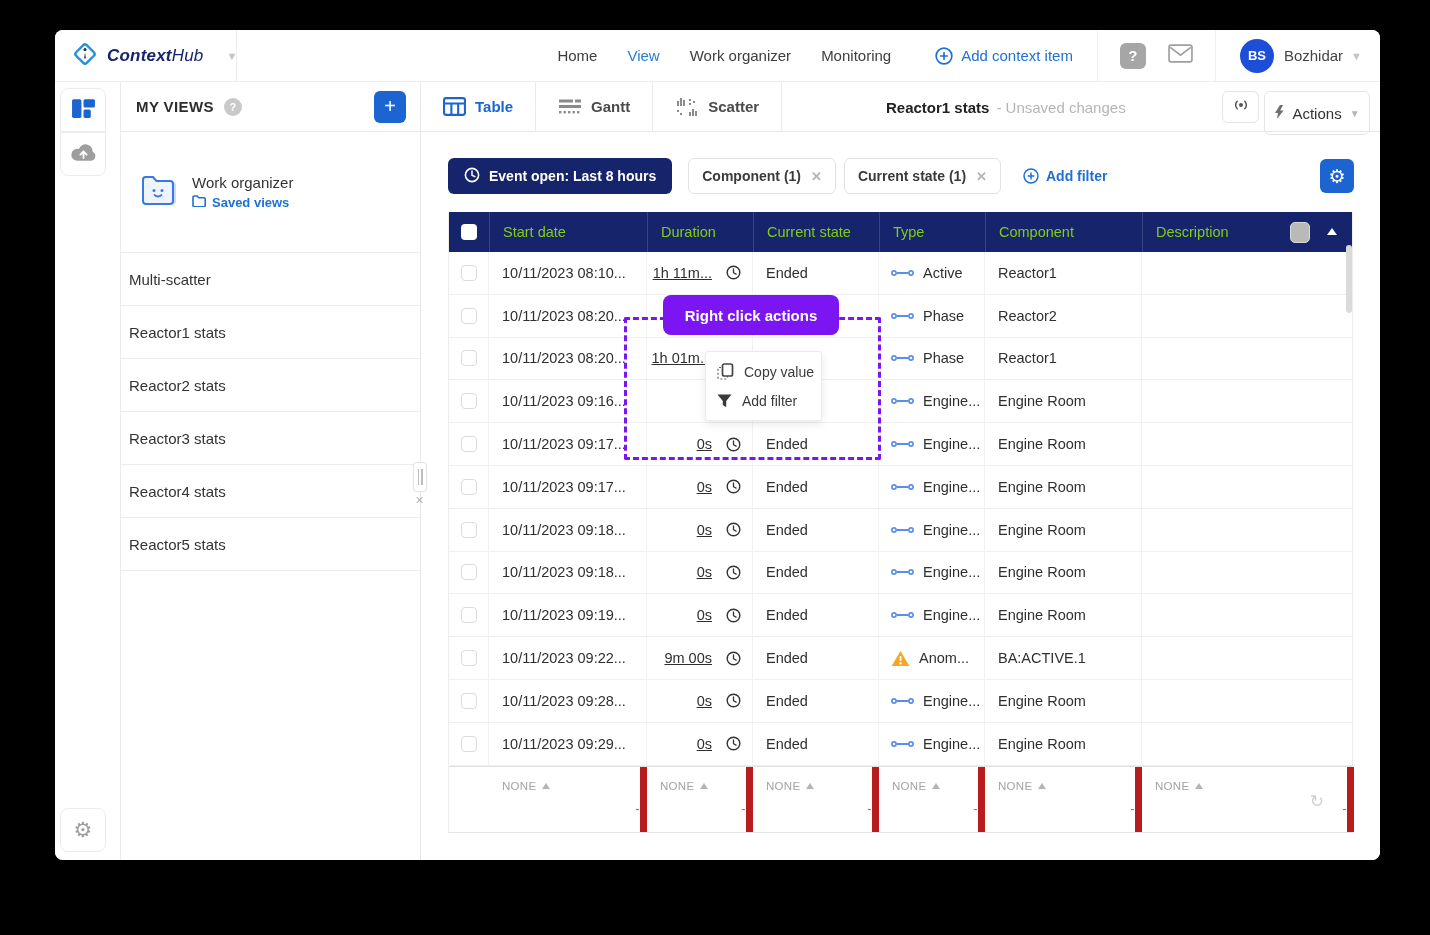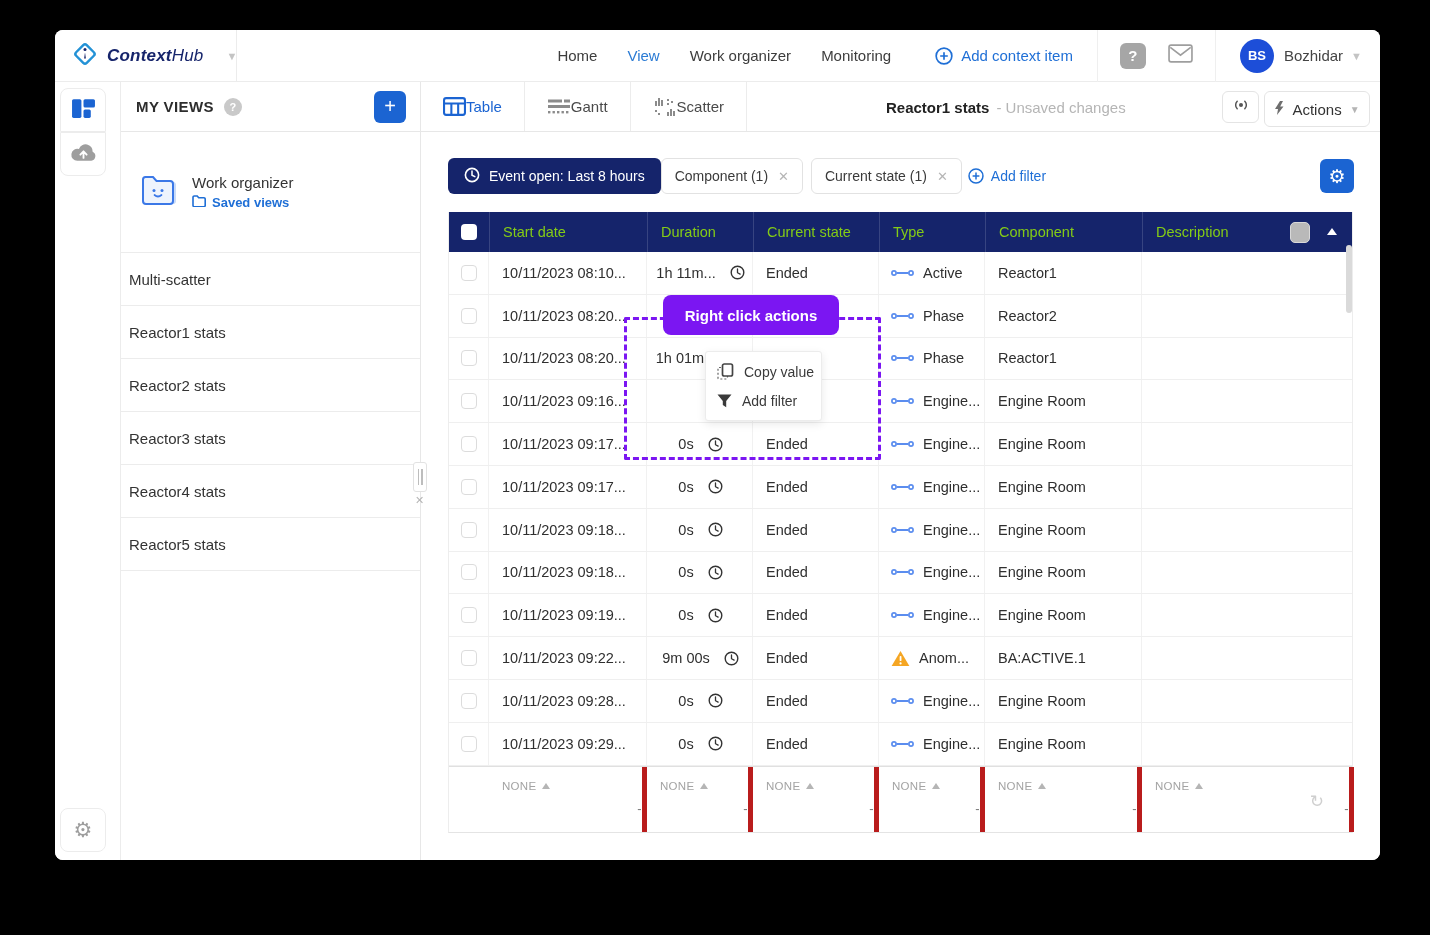--- a/index.html
+++ b/index.html
@@ -43,31 +43,31 @@
   .sb-item { height:53px; border-bottom:1px solid #ececec; display:flex; align-items:center; padding-left:8px; font-size:15px; color:#333; cursor:pointer; }
 
   
   .resize-pill { position:absolute; left:358px; top:432px; width:14px; height:30px; background:#fff; border:1px solid #e2e2e2; border-radius:3px; display:flex; align-items:center; justify-content:center; gap:2px; cursor:col-resize; z-index:5; }
   .resize-pill i { display:block; width:1.5px; height:16px; background:#bdbdbd; }
   .resize-x { position:absolute; left:360px; top:464px; font-size:11px; color:#b5b5b5; z-index:5; cursor:pointer; }
 
   
   .content { position:absolute; left:366px; top:52px; right:0; bottom:0; background:#fff; }
   .tabbar { height:50px; border-bottom:1px solid #e7e7e7; display:flex; align-items:stretch; position:relative; }
-  .vtab { display:flex; align-items:center; padding:0 22px; font-size:15px; color:#4a4a4a; border-right:1px solid #ececec; cursor:pointer; }
+  .vtab { display:flex; align-items:center; gap:9px; padding:0 22px; font-size:15px; color:#4a4a4a; border-right:1px solid #ececec; cursor:pointer;font-weight:bold; }
   .vtab.active { color:var(--accent); }
   .title-wrap { position:absolute; left:465px; top:0; height:50px; display:flex; align-items:center; gap:7px; }
   .vb-title { font-size:15px; font-weight:700; color:#222; }
   .vb-sub { font-size:15px; color:#b5b5b5; }
   .cast-btn { position:absolute; left:801px; top:9px; width:37px; height:32px; border:1px solid #e4e4e4; border-radius:6px; display:flex; align-items:center; justify-content:center; cursor:pointer; }
-  .actions-btn { position:absolute; left:843px; top:9px; width:106px; height:36px; border:1px solid #e4e4e4; border-radius:6px; display:flex; align-items:center; justify-content:center; gap:8px; font-size:15px; color:#333; cursor:pointer; }
+  .actions-btn { position:absolute; left:843px; top:9px; width:106px; height:44px; border:1px solid #e4e4e4; border-radius:6px; display:flex; align-items:center; justify-content:center; gap:8px; font-size:15px; color:#333; cursor:pointer; }
   .actions-caret { color:#b5b5b5; font-size:10px; }
 
   
-  .filterbar { position:absolute; top:76px; left:27px; right:26px; height:36px; display:flex; align-items:center; gap:0; }
+  .filterbar { position:absolute; top:76px; left:27px; right:26px; height:36px; display:flex; align-items:center; gap:16px;font-weight:bold; }
   .chip-time { height:36px; display:flex; align-items:center; gap:9px; background:var(--navy); color:#fff; font-size:14px; border-radius:6px; padding:0 16px; cursor:pointer; }
   .chip { height:36px; display:flex; align-items:center; gap:10px; background:#fff; border:1px solid #e2e2e2; border-radius:6px; padding:0 13px; font-size:14px; color:#3a3a3a; cursor:pointer; }
   .chip .x { color:#b5b5b5; font-size:13px; }
   .add-filter { display:flex; align-items:center; gap:7px; color:var(--linkblue2); font-size:14px; margin-left:6px; cursor:pointer; }
   .filter-gear { position:absolute; right:0; top:1px; width:34px; height:34px; background:var(--accent); border-radius:6px; display:flex; align-items:center; justify-content:center; cursor:pointer; }
   .filter-gear .gear-glyph { color:#fff; font-size:19px; }
 
   
   .table-wrap { position:absolute; top:130px; left:27px; width:905px; border-left:1px solid #ededed; border-right:1px solid #ededed; border-bottom:1px solid #e4e4e4; }
   .tgrid { display:grid; grid-template-columns:40px 158px 106px 126px 106px 157px 212px; }
@@ -75,24 +75,24 @@
   .th { display:flex; align-items:center; font-size:14.5px; font-weight:500; padding-left:13px; border-left:1px solid rgba(255,255,255,.15); position:relative; cursor:pointer; }
   .th:first-child { border-left:none; justify-content:center; padding-left:0; }
   .hd-box { position:absolute; right:44px; top:10px; width:20px; height:21px; background:#b9b9b9; border:1px solid #d9d9d9; border-radius:5px; }
   .hd-sort { position:absolute; right:17px; top:16px; width:0; height:0; border-left:5px solid transparent; border-right:5px solid transparent; border-bottom:7px solid #fff; }
   .trow { height:42.8px; border-bottom:1px solid #efefef; background:#fff; cursor:pointer; }
   .td { display:flex; align-items:center; font-size:14.5px; color:#2f2f2f; padding-left:13px; border-right:1px solid #f1f1f1; overflow:hidden; white-space:nowrap; }
   .td:last-child { border-right:none; }
   .td-check { justify-content:center; padding-left:0; }
   .cb { width:16px; height:16px; border:1.5px solid #dcdcdc; border-radius:4px; background:#fff; }
   .cb-head { width:16px; height:16px; border-radius:4px; background:#fff; }
-  .td-dur { justify-content:center; padding-right:11px; gap:14px; }
+  .td-dur { justify-content:flex-end; padding-right:11px; gap:14px;text-decoration:underline; }
   .td-type { gap:9px; padding-left:12px; }
   .tfoot { height:66px; border-top:1px solid #e0e0e0; position:relative; }
-  .tf { padding:13px 0 0 13px; border-right:5px solid #b91c1c; font-size:11.5px; color:#a3a3a3; letter-spacing:.3px; cursor:pointer;text-align:right; }
+  .tf { padding:13px 0 0 13px; border-right:7px solid #b91c1c; font-size:11.5px; color:#a3a3a3; letter-spacing:.3px; cursor:pointer;text-align:right; }
   .tf .tf-lbl { display:flex; align-items:center; gap:6px; }
   .tf .tri { width:0; height:0; border-left:4.5px solid transparent; border-right:4.5px solid transparent; border-bottom:6px solid #b5b5b5; display:inline-block; }
   .tf .tf-val { margin-top:9px; font-size:13px; color:#777; }
   .tf-refresh { position:absolute; right:28px; top:24px; font-size:17px; color:#cfcfcf; font-family:"DejaVu Sans",sans-serif; cursor:pointer; }
 
   .vscroll { position:absolute; left:1291px; top:245px; width:6px; height:68px; background:#dadada; border-radius:3px; cursor:pointer; z-index:4; }
 
   
   .rc-rect { position:absolute; left:569px; top:287px; width:257px; height:143px; border:3px dashed var(--purple); border-radius:2px; z-index:8; pointer-events:none; }
   .rc-badge { position:absolute; left:608px; top:265px; width:176px; height:40px; background:var(--purple); border-radius:8px; color:#fff; font-size:15px; font-weight:700; display:flex; align-items:center; justify-content:center; z-index:10; }

